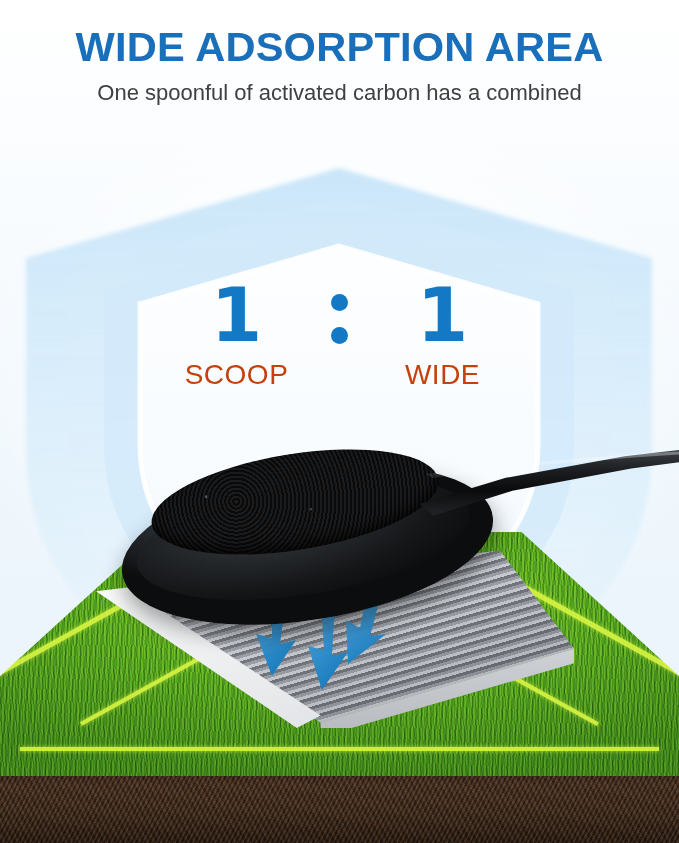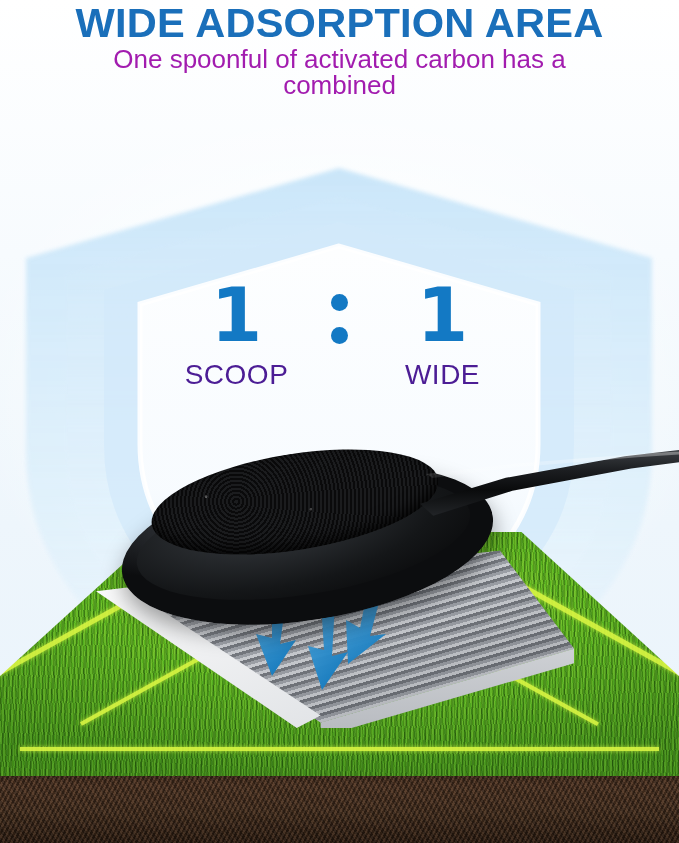--- a/index.html
+++ b/index.html
@@ -34,38 +34,39 @@
     background:
       radial-gradient(ellipse 70% 45% at 50% 46%, rgba(255,255,255,0.88) 0%, rgba(255,255,255,0.35) 55%, rgba(255,255,255,0) 78%),
       linear-gradient(to bottom, #ffffff 0%, #f7fbfe 30%, #eef6fc 62%, #e9f3fb 100%);
   }
 
   
   .header {
     position: absolute;
     top: 0; left: 0; right: 0;
     text-align: center;
+    padding-top: 24px;
   }
   .title {
     font-size: 40px;
     line-height: 46px;
     font-weight: 700;
     letter-spacing: 0.2px;
     color: #1a6fba;
     transform: scaleX(1.04);
     text-shadow: 0 1px 0 rgba(255,255,255,0.7);
     margin: 0;
     white-space: nowrap;
   }
   .subtitle {
-    margin: 0 auto 0;
+    margin: 10px auto 0;
     width: 560px;
-    font-size: 26px;
+    font-size: 22px;
     line-height: 26px;
-    color: #a21caf;
+    color: #404040;
     font-weight: 400;
   }
   .subtitle span { display: block; }
 
   
   .shield-layer {
     position: absolute;
     left: 0; top: 0;
     width: 679px;
     height: 843px;
@@ -91,21 +92,21 @@
     line-height: 74px;
     font-weight: 700;
     color: #1379c4;
     font-family: "DejaVu Sans", sans-serif;
     text-shadow: 0 1px 1px rgba(255,255,255,0.8);
   }
   .ratio-label {
     margin-top: 6px;
     font-size: 28px;
     line-height: 33px;
-    color: #4c1d95;
+    color: #c2410c;
     letter-spacing: 0.5px;
     font-weight: 400;
   }
   .ratio-colon {
     width: 56px;
     padding-top: 16px;
     display: flex;
     flex-direction: column;
     align-items: center;
     gap: 16px;

